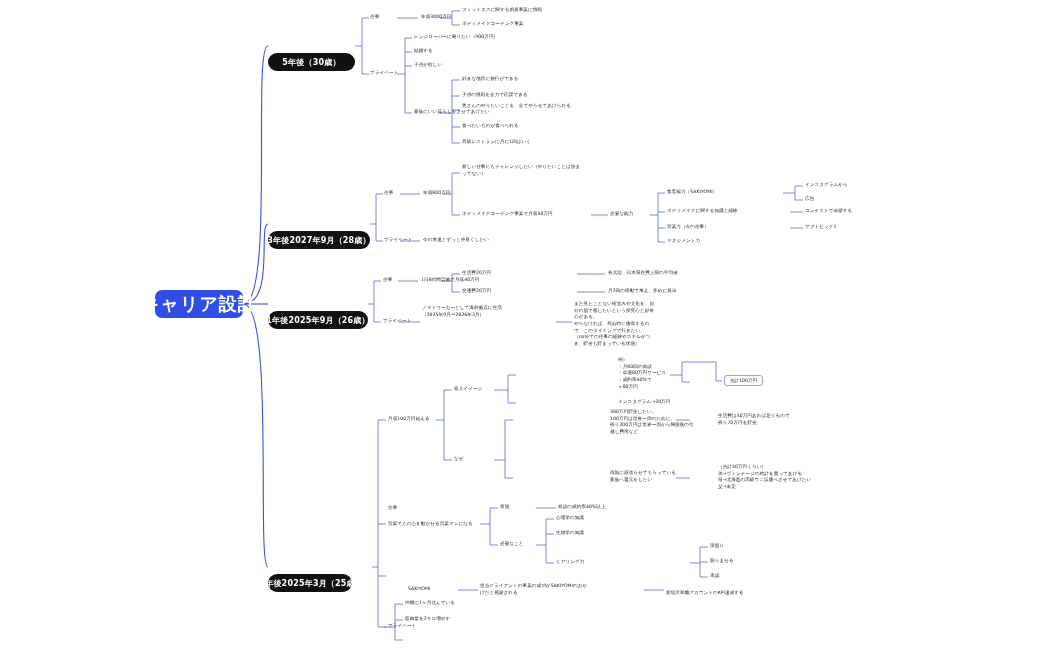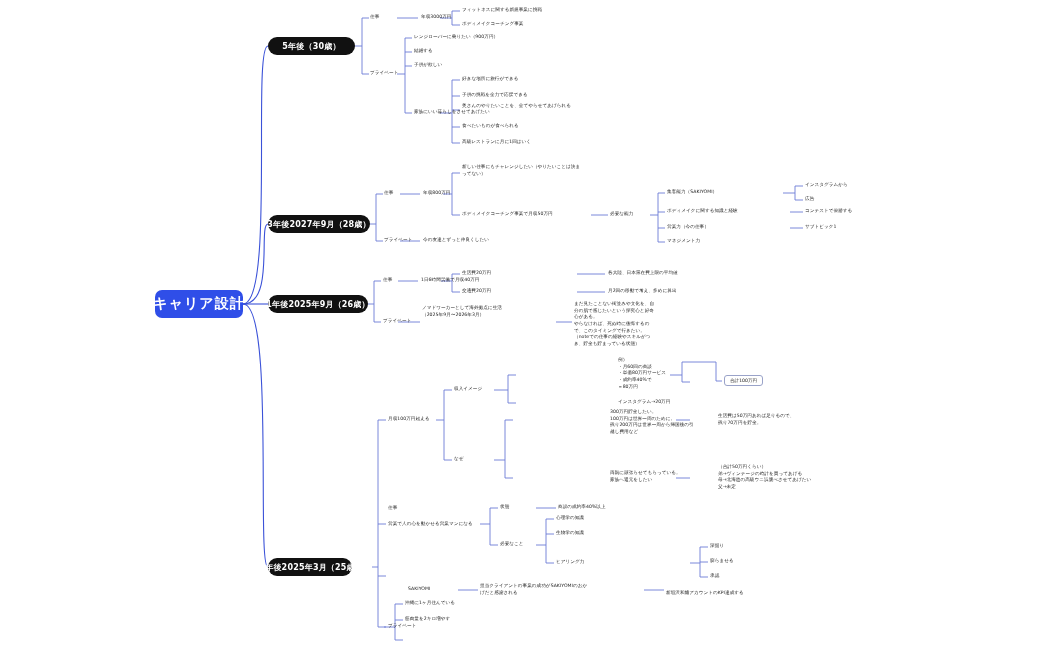--- a/index.html
+++ b/index.html
@@ -7,29 +7,29 @@
     font-family:"DejaVu Sans","Liberation Sans",sans-serif;
     width:1049px;height:650px;overflow:hidden;position:relative;
   }
   #canvas{position:absolute;left:0;top:0;width:1049px;height:650px;}
   svg.links{position:absolute;left:0;top:0;width:1049px;height:650px;pointer-events:none;}
 
   .node{position:absolute;box-sizing:border-box;}
 
   .root-node{
     background:#2F4EE8;color:#ffffff;border-radius:7px;
-    font-size:14px;font-weight:bold;letter-spacing:1px;
+    font-size:18px;font-weight:bold;letter-spacing:1px;
     display:flex;align-items:center;justify-content:center;
     padding:12px 10px;white-space:nowrap;
   }
   .pill-node{
     background:#111111;color:#ffffff;border-radius:9px;
     font-size:8px;font-weight:bold;letter-spacing:.2px;
     display:flex;align-items:center;justify-content:center;
-    padding:0 1px;white-space:nowrap;
+    padding:0 1px;white-space:nowrap;margin-top:16px;
   }
   .leaf{
     color:#1b1b1b;font-size:4.6px;line-height:1.45;
     letter-spacing:.05px;white-space:pre-wrap;
   }
   .boxed{
     border:1px solid #9aa3c9;border-radius:3px;
     padding:2px 5px;background:#ffffff;display:inline-block;
     font-size:4.6px;color:#1b1b1b;
   }

